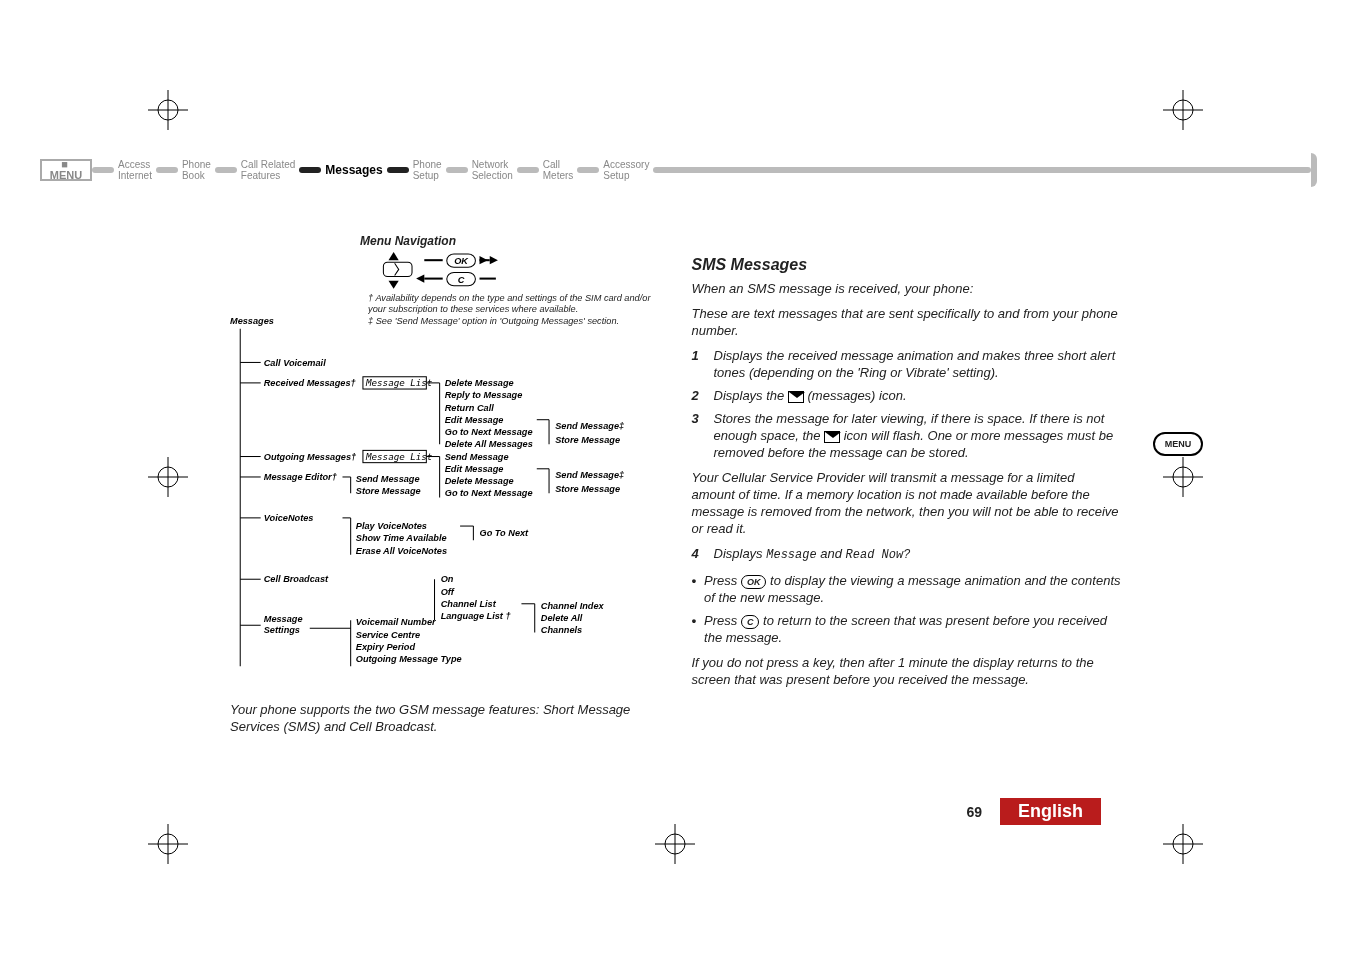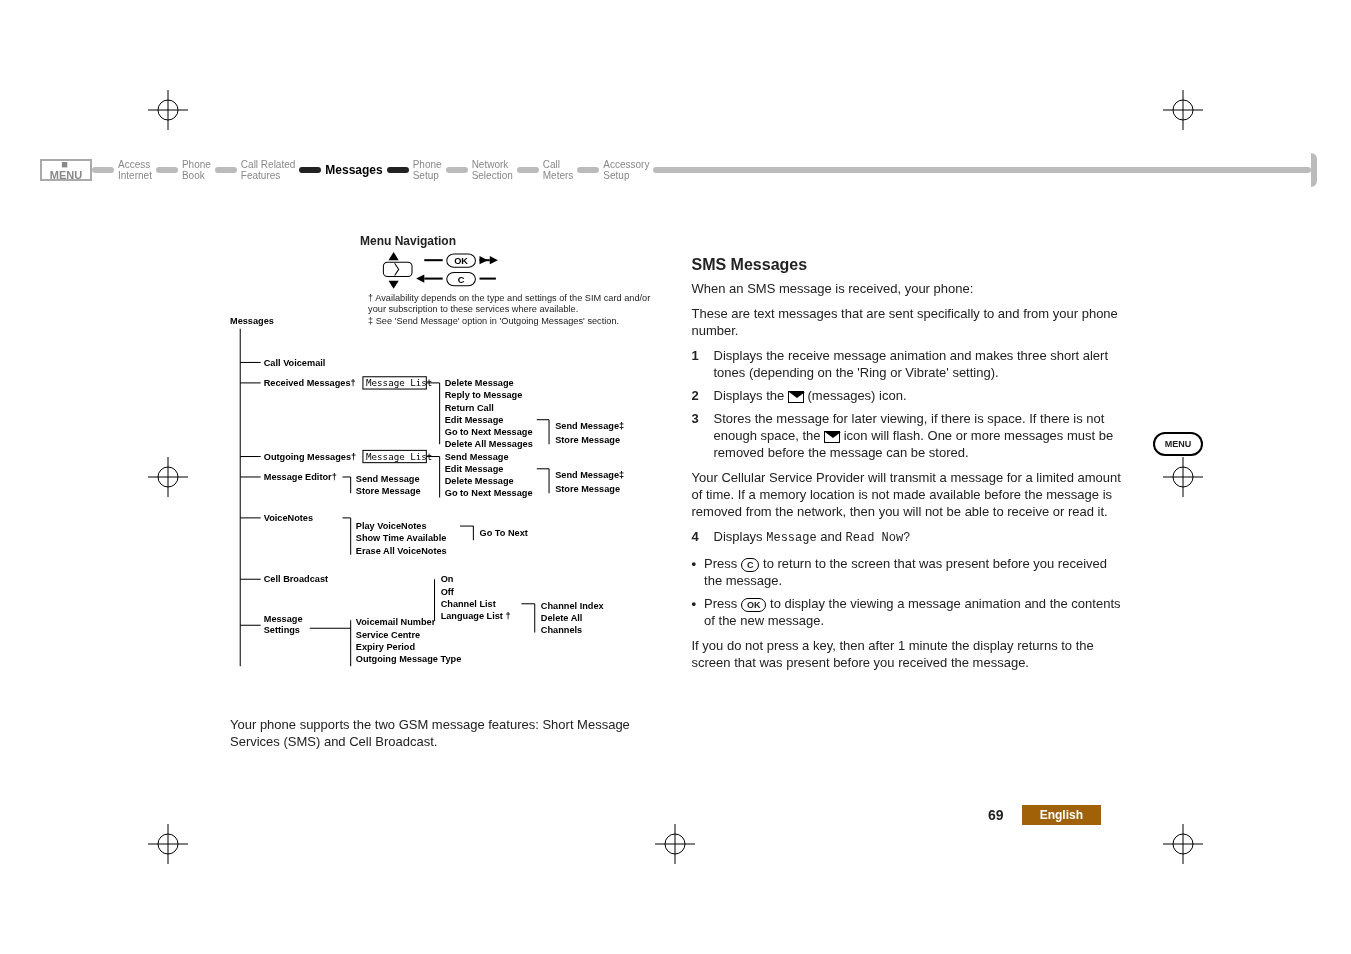--- a/index.html
+++ b/index.html
@@ -65,28 +65,29 @@
     content:"";position:absolute;right:-6px;top:-14px;width:6px;height:34px;
     background:#bbb;border-top-right-radius:6px;border-bottom-right-radius:6px;
   }
 
   
   .cols {
     position: absolute;
     left: 230px; right: 230px; top: 230px; bottom: 130px;
     display: flex;
     gap: 32px;
+    font-style: italic;
   }
   .col-left { flex: 1; position: relative; }
   .col-right { flex: 1; }
 
   
   .diagram-title { font-weight:bold; font-size:12px; margin-left:130px; margin-top:4px;}
   .diagram-area { margin-top:4px; font-size:10px; line-height:12px;}
-  .left-caption { font-size:13px; margin-top:21px; line-height:17px;}
+  .left-caption { font-size:13px; margin-top:6px; line-height:17px;}
 
   
   h3.sec { font-weight:bold; font-size:16px; margin-bottom:6px;margin-top:26px;}
   .para { font-size:13px; line-height:17px; margin-bottom:8px;}
   ol.steps { list-style:none; padding:0; margin:0 0 8px 0;}
   ol.steps li { display:flex; gap:8px; margin-bottom:6px; font-size:13px; line-height:17px;}
   ol.steps li .num{ font-weight:bold; min-width:14px;}
   ul.bul { list-style:none; padding:0; margin:0 0 8px 0;}
   ul.bul li{ display:flex; gap:8px; margin-bottom:6px; font-size:13px; line-height:17px;}
   ul.bul li::before{ content:"•"; font-weight:bold;}
@@ -113,21 +114,21 @@
     display:flex;align-items:center;justify-content:center;
     font-size:9px;font-weight:bold;
   }
 
   
   .footer {
     position:absolute; right:250px; bottom:129px;
     display:flex; align-items:center; gap:18px;
   }
   .footer .pg { font-weight:bold; font-size:14px;}
-  .footer .lang { background:#a16207; color:#fff; font-weight:bold; padding:3px 18px; font-size:12px;}
+  .footer .lang { background:#b91c1c; color:#fff; font-weight:bold; padding:3px 18px; font-size:18px;}
 </style>
 </head>
 <body>
 
 <div class="crop tl"><svg viewBox="0 0 40 40">
       <circle cx="20" cy="20" r="10" fill="none" stroke="#000"></circle>
       <line x1="20" y1="0" x2="20" y2="40" stroke="#000"></line>
       <line x1="0" y1="20" x2="40" y2="20" stroke="#000"></line>
     </svg></div>
 <div class="crop tr"><svg viewBox="0 0 40 40">
@@ -335,44 +336,44 @@
     <div class="left-caption">Your phone supports the two GSM message features: Short Message Services (SMS) and Cell Broadcast.</div>
   </div>
 
   <div class="col-right">
     <h3 class="sec">SMS Messages</h3>
     <p class="para">When an SMS message is received, your phone:</p>
     <p class="para">These are text messages that are sent specifically to and from your phone number.</p>
     <ol class="steps">
       <li>
           <span class="num">1</span>
-          <span>Displays the receive message animation and makes three short alert tones (depending on the 'Ring or Vibrate' setting).</span>
+          <span>Displays the received message animation and makes three short alert tones (depending on the 'Ring or Vibrate' setting).</span>
         </li>
       <li>
           <span class="num">2</span>
           <span><span>Displays the </span><span class="msg-icon"></span><span> (messages) icon.</span></span>
         </li>
       <li>
           <span class="num">3</span>
           <span><span>Stores the message for later viewing, if there is space. If there is not enough space, the </span><span class="msg-icon"></span><span> icon will flash. One or more messages must be removed before the message can be stored.</span></span>
         </li>
     </ol>
     <p class="para">Your Cellular Service Provider will transmit a message for a limited amount of time. If a memory location is not made available before the message is removed from the network, then you will not be able to receive or read it.</p>
     <ol class="steps">
       <li>
           <span class="num">4</span>
           <span><span>Displays </span><span class="mono">Message</span><span> and </span><span class="mono">Read Now?</span></span>
         </li>
     </ol>
     <ul class="bul">
       <li>
+          <span><span>Press </span><span class="ok-btn">OK</span><span> to display the viewing a message animation and the contents of the new message.</span></span>
+        </li>
+      <li>
           <span><span>Press </span><span class="c-btn">C</span><span> to return to the screen that was present before you received the message.</span></span>
-        </li>
-      <li>
-          <span><span>Press </span><span class="ok-btn">OK</span><span> to display the viewing a message animation and the contents of the new message.</span></span>
         </li>
     </ul>
     <p class="para">If you do not press a key, then after 1 minute the display returns to the screen that was present before you received the message.</p>
   </div>
 </div>
 
 <div class="footer">
   <span class="pg">69</span>
   <span class="lang">English</span>
 </div>

